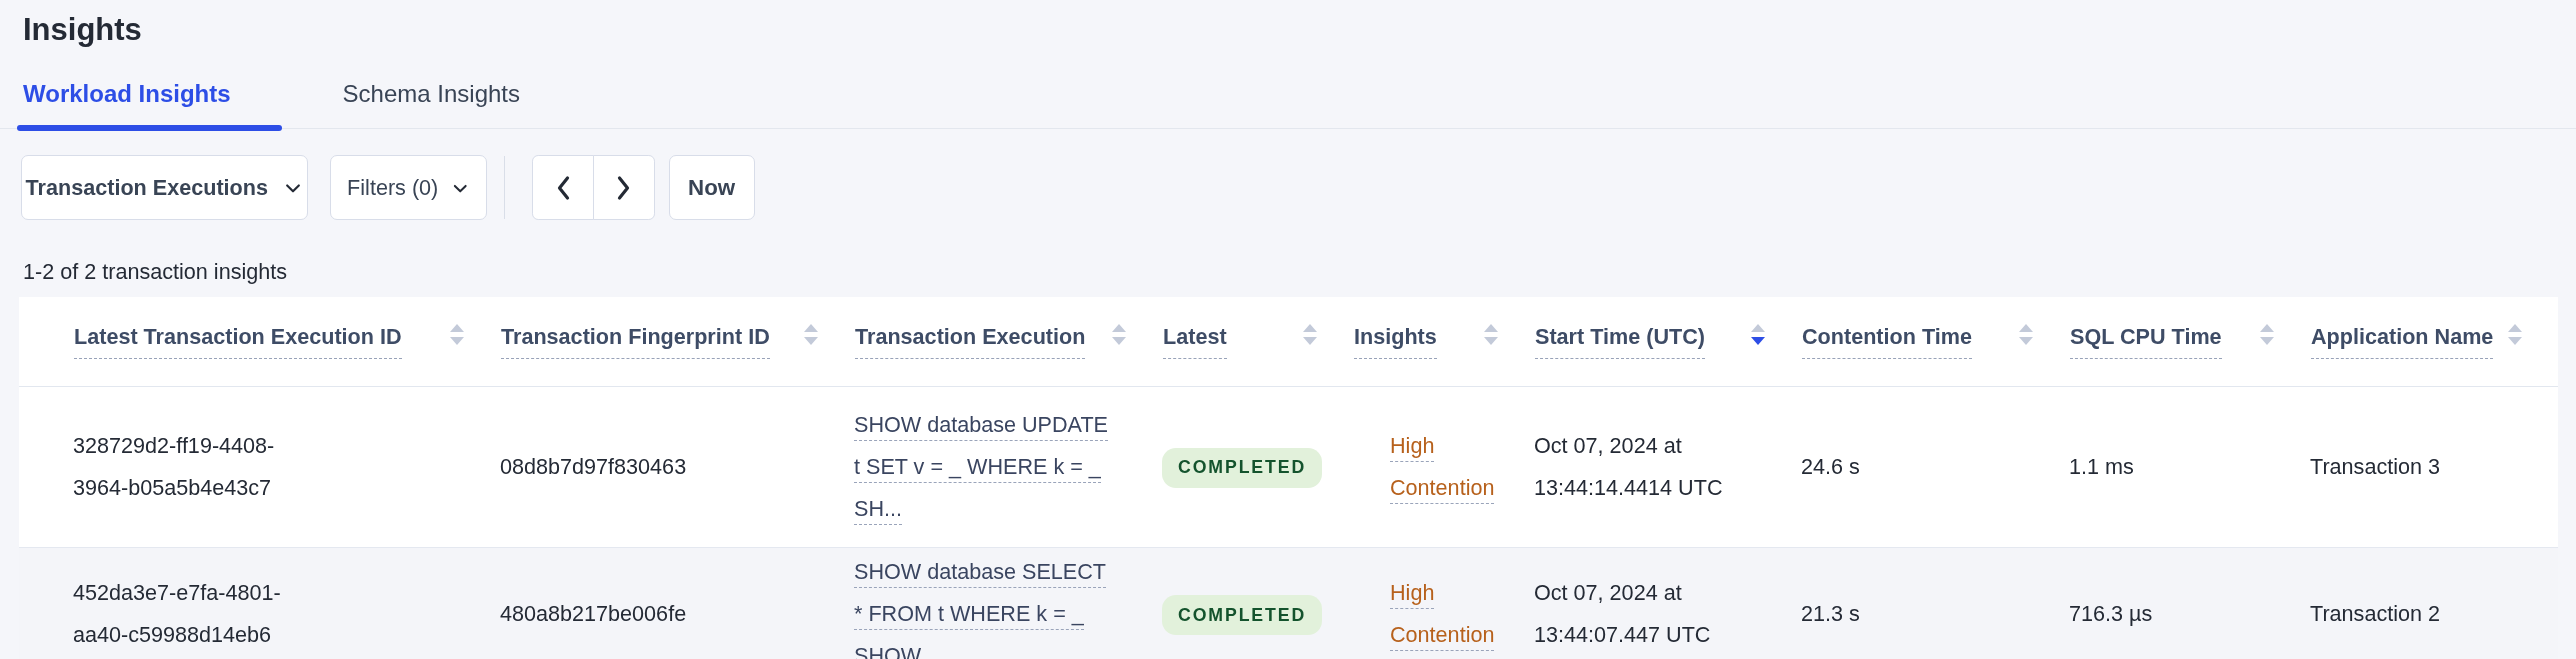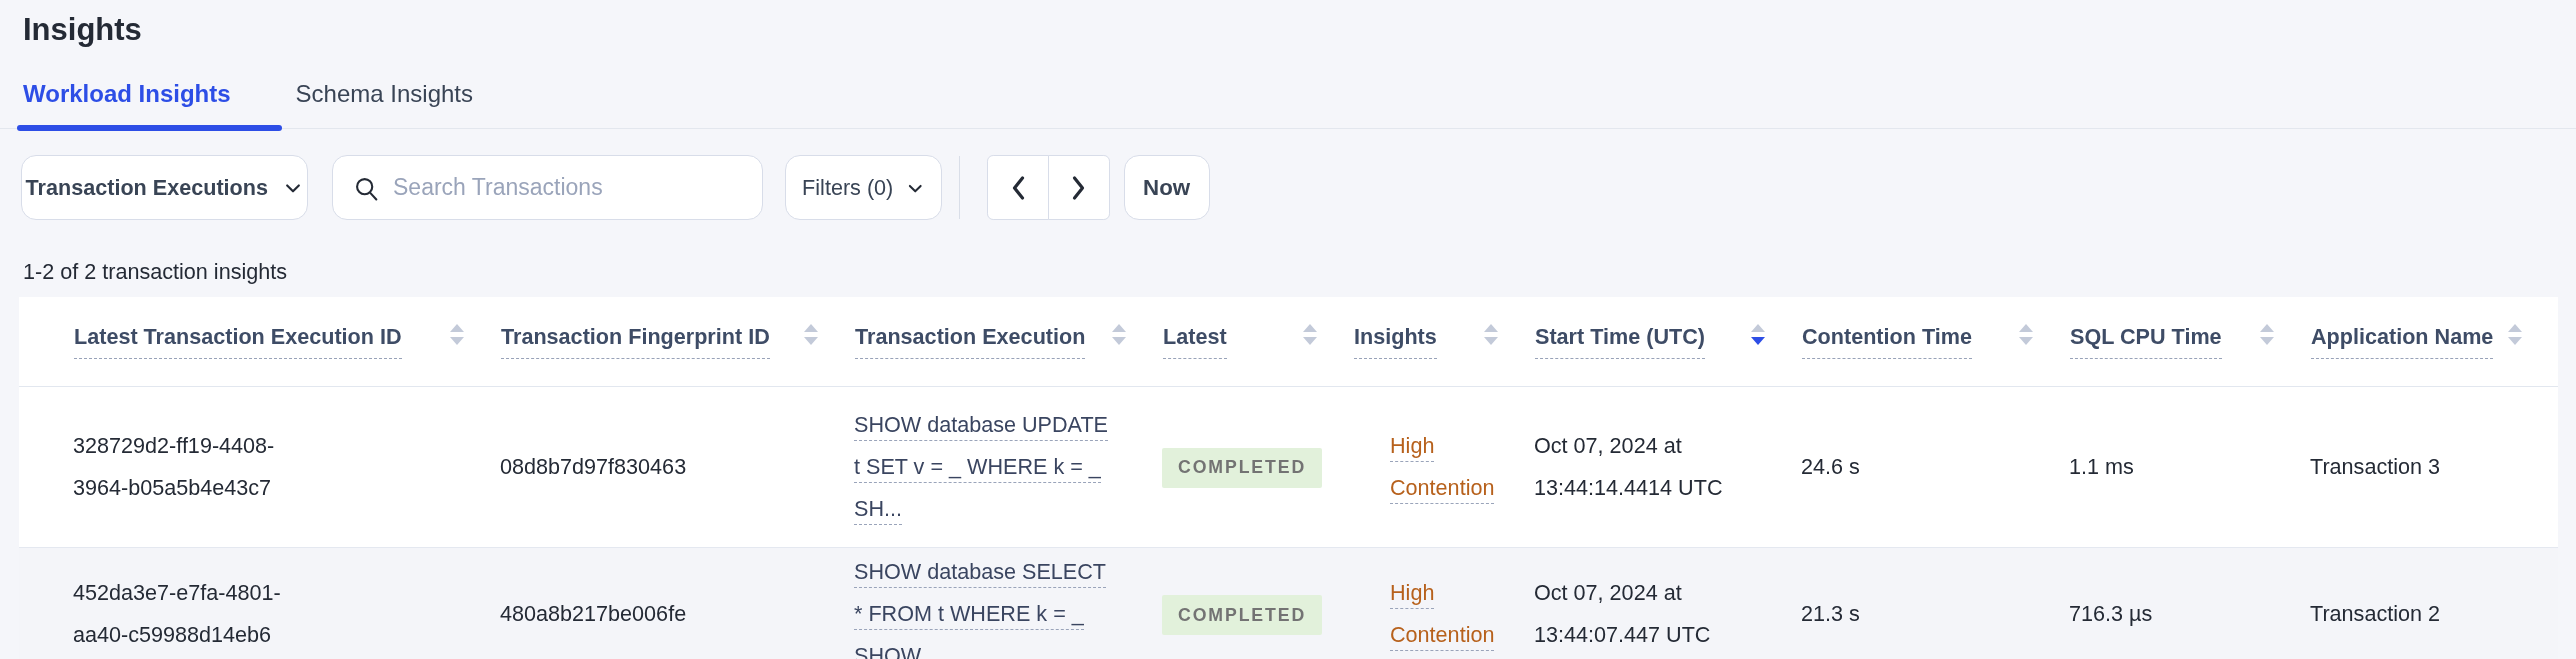--- a/index.html
+++ b/index.html
@@ -13,21 +13,21 @@
   }
 
   
   .page-title {
     margin:0; padding:12.3px 0 0 23px;
     font-size:31px; font-weight:700; color:#242a35;
   }
 
   
   .tabs {
-    display:flex; gap:65px;
+    display:flex; gap:112px;
     margin-top:32px;
     padding:0 18.5px 0 23px;
     border-bottom:1.5px solid #e3e7ee;
   }
   .tab {
     font-size:24px; color:#394455;
     padding-bottom:20px; position:relative; cursor:pointer;
     white-space:nowrap;
   }
   .tab.active { color:#2d4ee6; font-weight:600; }
@@ -36,21 +36,21 @@
     height:5.4px; background:#2d4ee6; border-radius:3.1px;
   }
 
   
   .toolbar {
     display:flex; align-items:center;
     margin:26px 0 0 0; padding-left:21px;
   }
   .ctrl {
     height:65px; background:#fff;
-    border:1.5px solid #d8dde9; border-radius:15px;
+    border:1.5px solid #d8dde9; border-radius:7px;
     display:flex; align-items:center;
     font-size:21.6px; color:#394455;
   }
   .btn { cursor:pointer; justify-content:center; }
   .dd-btn { width:287px; font-weight:600; gap:15.4px; }
   .searchbox { width:431px; margin-left:24px; position:relative; }
   .searchbox .search-icon { position:absolute; left:20px; top:18.5px; }
   .searchbox input {
     border:none; outline:none; background:transparent;
     width:100%; height:100%;
@@ -121,23 +121,23 @@
   tbody tr.hovered td { padding-top:3.1px; padding-bottom:3.1px; }
 
   .cell-id { max-width:254px; word-break:break-word; }
   .stmt-wrap { max-width:262px; }
   .stmt-link {
     display:inline; color:#3a4560; cursor:pointer;
     border-bottom:1.5px dashed #9aa4ba; padding-bottom:3.1px;
   }
   .status-badge {
     display:inline-block; line-height:normal;
-    background:#e2f1db; color:#737373;
+    background:#e2f1db; color:#14532d;
     font-size:17.7px; font-weight:700; letter-spacing:1.9px;
-    padding:9.2px 16px; border-radius:2px;
+    padding:9.2px 16px; border-radius:14px;
   }
   .insight-wrap { max-width:127px;margin-left:37px; }
   .insight-link {
     display:inline; color:#b7611c; cursor:pointer;
     border-bottom:1.5px dashed #9aa4ba; padding-bottom:3.1px;
   }
   .time-cell { max-width:200px; }
 
   svg { display:block; }
 </style>
@@ -154,29 +154,20 @@
 <div class="toolbar">
   <div class="ctrl btn dd-btn">
     <span>Transaction Executions</span>
     <span class="chev">
       <svg width="20" height="20" viewBox="0 0 24 24" fill="none" stroke="#242a35" stroke-width="2.6" stroke-linecap="round" stroke-linejoin="round">
           <polyline points="5 9 12 16 19 9"></polyline>
         </svg>
     </span>
   </div>
 
-  <div class="ctrl searchbox">
-    <span class="search-icon">
-      <svg width="28" height="28" viewBox="0 0 24 24" fill="none" stroke="#242a35" stroke-width="1.8" stroke-linecap="round">
-          <circle cx="10" cy="10" r="6.5"></circle>
-          <line x1="15" y1="15.5" x2="20" y2="21"></line>
-        </svg>
-    </span>
-    <input type="text" placeholder="Search Transactions" style="">
-  </div>
 
   <div class="ctrl btn filters-btn">
     <span>Filters (0)</span>
     <span class="chev">
       <svg width="18.5" height="18.5" viewBox="0 0 24 24" fill="none" stroke="#242a35" stroke-width="2.6" stroke-linecap="round" stroke-linejoin="round">
           <polyline points="5 9 12 16 19 9"></polyline>
         </svg>
     </span>
   </div>
 

